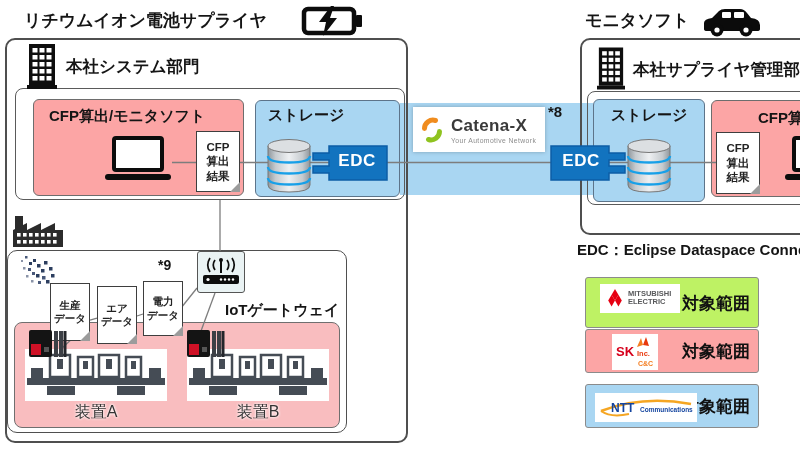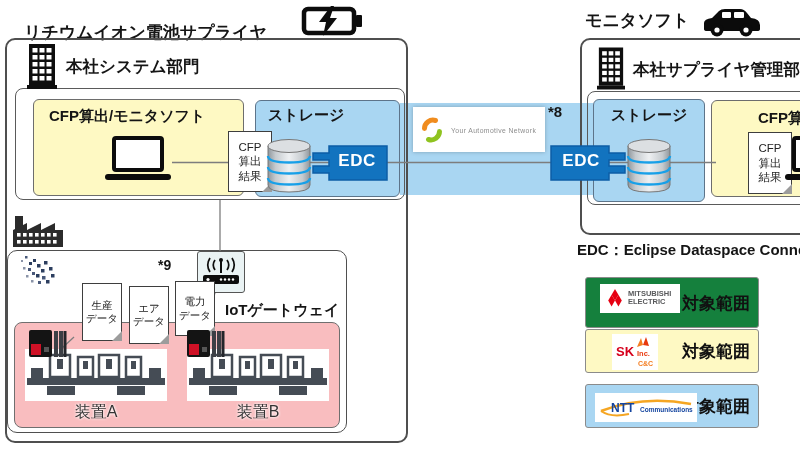--- a/index.html
+++ b/index.html
@@ -1,27 +1,27 @@
 <!DOCTYPE html>
 <html><head>
 <meta charset="utf-8">
 <style>
   * { margin:0; padding:0; box-sizing:border-box; }
   body { background:#fff; font-family:"Liberation Sans", sans-serif; }
   #app { position:relative; width:800px; height:451px; background:#fff; overflow:hidden; color:#111; }
   .abs { position:absolute; }
   .box { position:absolute; border:2px solid #4f4f4f; border-radius:10px; background:transparent; }
   .box.thin { border-width:1.6px; border-radius:8px; }
-  .fill-green { background:#fef9c3;text-align:center; }
+  .fill-green { background:#fca5a5;text-align:center; }
   .fill-blue  { background:#a9d6f2; }
   .fill-pink  { background:#f9bdbf; }
   .lbl { position:absolute; font-weight:bold; color:#151515; white-space:nowrap; }
   .doc { position:absolute; background:#fff; border:1.5px solid #3e3e3e; z-index:4;
          display:flex; align-items:center; justify-content:center; text-align:center;
-         font-weight:normal; color:#222; line-height:1.25;margin-left:32px; }
+         font-weight:bold; color:#222; line-height:1.25; }
   .doc::after { content:""; position:absolute; right:-1px; bottom:-1px; width:0; height:0;
          border-style:solid; border-width:0 0 10px 10px;
          border-color:transparent transparent #9c9c9c transparent; }
   .icon { position:absolute; z-index:4; }
   .z1 { z-index:1; } .z2 { z-index:2; } .z3 { z-index:3; } .z4 { z-index:4; } .z5 { z-index:5; }
   .edc { position:absolute; z-index:5; width:78px; height:36px; }
   .edc svg { position:absolute; left:0; top:0; }
   .edc .edc-txt { position:absolute; top:6px; width:100%; text-align:center; color:#fff;
                   font-weight:bold; font-size:17px; letter-spacing:0.5px; }
   .edc.left .edc-txt { padding-left:14px; }
@@ -36,21 +36,21 @@
   .machine-label { position:absolute; width:142px; text-align:center; font-size:16px; color:#333;
                    text-shadow:0 0 3px #fff, 0 0 3px #fff; z-index:4; }
 </style>
 </head>
 <body>
 
 <div id="app">
 
   <div class="abs z1" style="left:400px; top:103px; width:193px; height:92px; background:#a9d6f2;"></div>
 
-  <div class="lbl" style="left:24px; top:9px; font-size:17px;margin-top:12px;">リチウムイオン電池サプライヤ</div>
+  <div class="lbl" style="left:24px; top:9px; font-size:17px;">リチウムイオン電池サプライヤ</div>
   <svg class="icon" style="left:301px; top:5px;" width="62" height="32" viewBox="0 0 62 32">
     <rect x="3" y="4" width="50" height="24" rx="4" fill="#fff" stroke="#0c0c0c" stroke-width="4.5"></rect>
     <rect x="55" y="10" width="6" height="12" rx="1" fill="#0c0c0c"></rect>
     <polygon points="30,1 18,17 25,17 22,31 36,13 29,13 33,1" fill="#0c0c0c"></polygon>
   </svg>
 
   <div class="lbl" style="left:585px; top:9px; font-size:17px;">モニタソフト</div>
   <svg class="icon" style="left:701px; top:3px;" width="62" height="36" viewBox="0 0 62 36">
     <path d="M3,26 L3,20 Q3,16 11,15 L18,8 Q20,6 24,6 L39,6 Q43,6 46,10 L50,15 Q59,16 59,22 L59,26 Q59,28 56,28 L6,28 Q3,28 3,26 Z" fill="#0b0b0b"></path>
     <rect x="21" y="9" width="9" height="6" rx="1" fill="#fff"></rect>
@@ -131,20 +131,21 @@
     </svg>
     <div class="edc-txt">EDC</div>
   </div>
 
   <div class="catena-card">
     <svg width="26" height="26" viewBox="0 0 26 26">
       <path d="M16.5,3.5 A8.5,8.5 0 0 0 5.5,11.5" fill="none" stroke="#f08c1e" stroke-width="5" stroke-linecap="round"></path>
       <path d="M9.5,22.5 A8.5,8.5 0 0 0 20.5,14.5" fill="none" stroke="#8fc31f" stroke-width="5" stroke-linecap="round"></path>
     </svg>
     <div style="margin-left:6px;">
+      <div style="font-size:17px; color:#3a3a3a; font-weight:bold; letter-spacing:0.3px;">Catena-X</div>
       <div style="font-size:6.8px; color:#8c8c8c; letter-spacing:0.4px; margin-top:1px;">Your Automotive Network</div>
     </div>
   </div>
   <div class="lbl z5" style="left:548px; top:103px; font-size:15px;">*8</div>
 
   <svg class="icon" style="left:597px; top:46px;" width="28" height="45" viewBox="0 0 30 45">
     <rect x="2" y="0" width="26" height="41" fill="#0e0e0e"></rect>
     <rect x="0" y="41" width="30" height="4" fill="#0e0e0e"></rect>
     <g fill="#fff">
       <rect x="5.5" y="4" width="5" height="4.5"></rect>
@@ -344,21 +345,21 @@
     <rect x="25" y="1" width="4" height="26" fill="#3c3f45"></rect>
     <rect x="30" y="1" width="4" height="26" fill="#3c3f45"></rect>
     <rect x="34.5" y="1" width="3" height="26" fill="#24262b"></rect>
   </svg>
 
   <div class="machine-label" style="left:25px; top:402px;text-align:center;">装置A</div>
   <div class="machine-label" style="left:187px; top:402px;">装置B</div>
 
   <div class="lbl" style="left:577px; top:241px; font-size:15px;">EDC：Eclipse Dataspace Connector</div>
 
-  <div class="legend" style="top:277px; height:51px; background:#15803d;">
+  <div class="legend" style="top:277px; height:51px; background:#bef264;">
     <div class="logo-card" style="left:14px; top:6px; width:80px; height:29px;">
       <svg width="20" height="18" viewBox="0 0 20 18" style="position:absolute; left:5px; top:5px;">
         <g fill="#e60012">
           <polygon points="10,0 13.4,5.8 10,11.6 6.6,5.8"></polygon>
           <polygon points="6.6,5.8 10,11.6 6.6,17.4 3.2,11.6"></polygon>
           <polygon points="13.4,5.8 16.8,11.6 13.4,17.4 10,11.6"></polygon>
         </g>
       </svg>
       <div style="position:absolute; left:28px; top:6px; font-weight:bold; color:#58595b; font-size:7.5px; line-height:1.1;">
         <div>MITSUBISHI</div>

